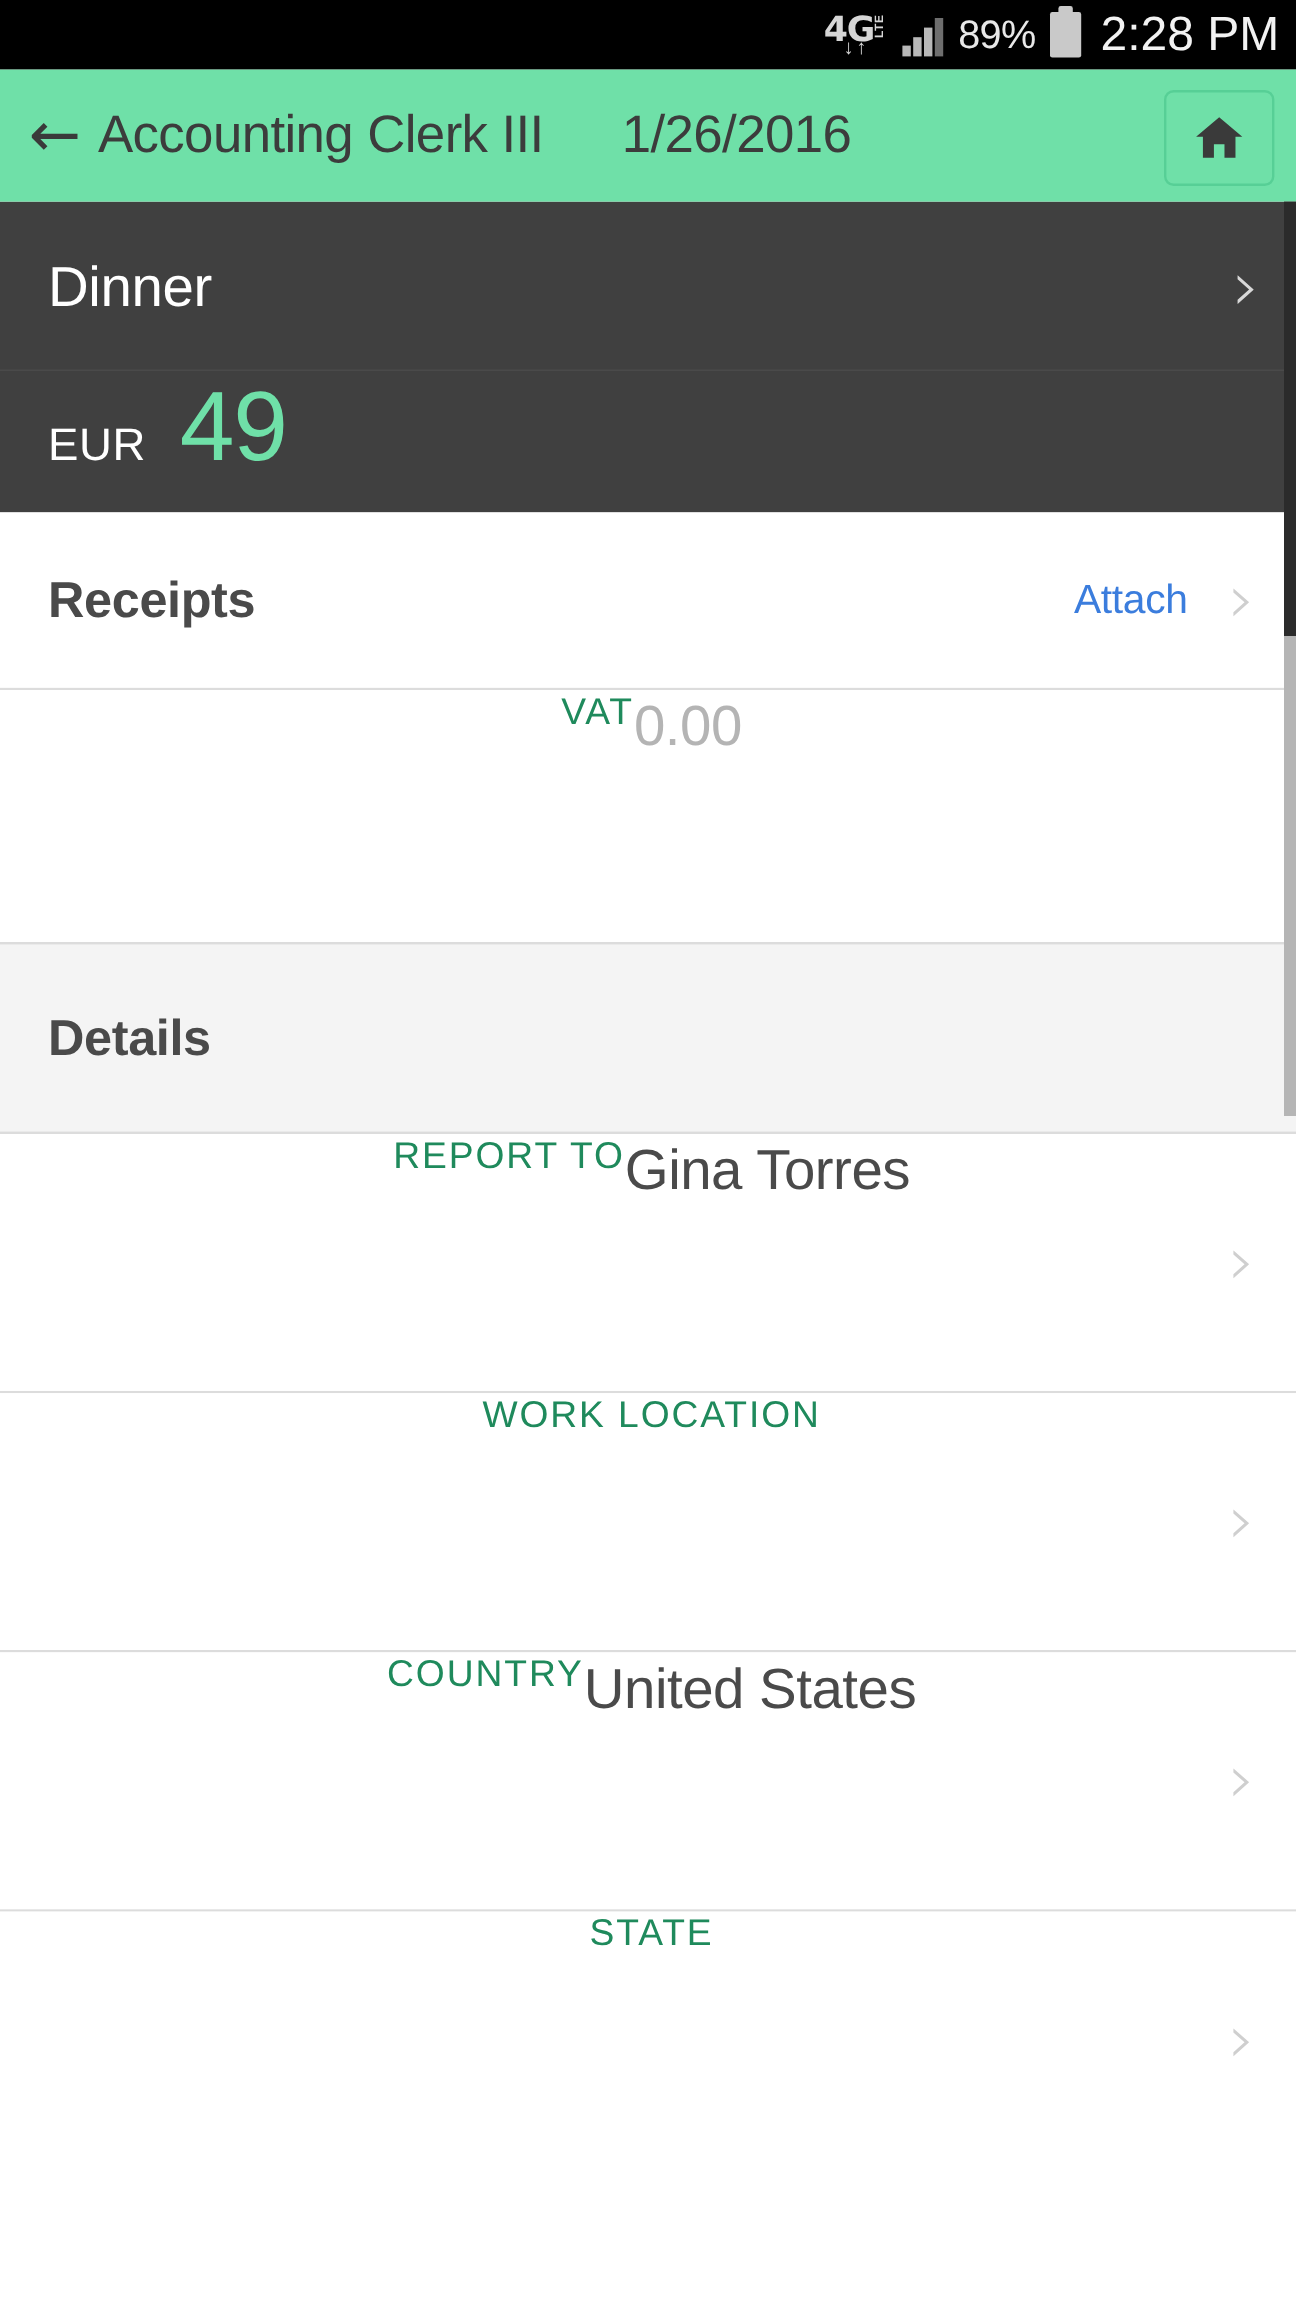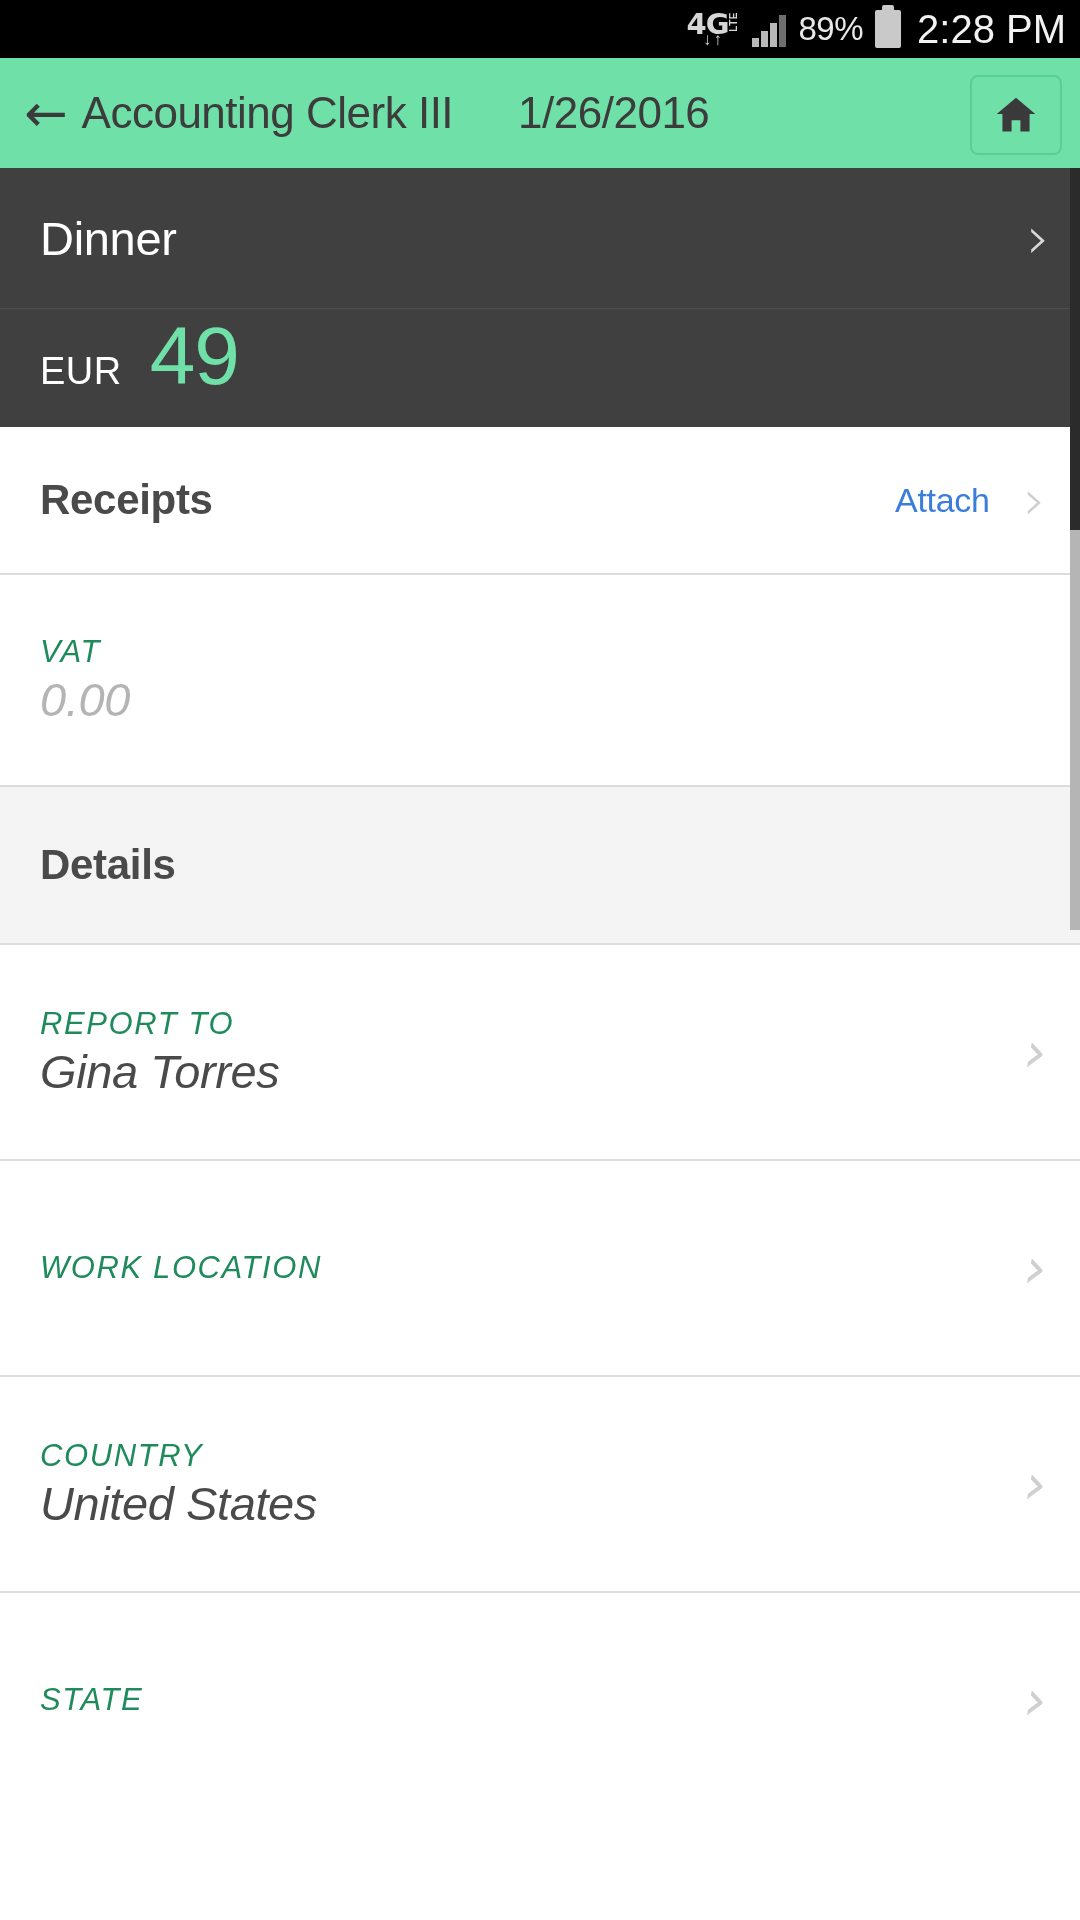--- a/index.html
+++ b/index.html
@@ -75,22 +75,22 @@
     position:relative; background:#fff; display:flex; align-items:center;
     padding:0 34px 0 40px; min-height:146px;
   }
   .row .chev{ margin-left:auto; color:#cfcfcf; font-size:56px; font-weight:300;
               line-height:44px; font-family:"DejaVu Sans", sans-serif; }
   .receipts-row{ height:146px; }
   .receipts-label{ font-size:42px; font-weight:bold; color:#4a4a4a; letter-spacing:-.3px;}
   .attach-link{ margin-left:auto; color:#3b7ddd; font-size:34px; letter-spacing:-.3px; }
   .receipts-row .chev{ margin-left:34px; }
 
-  .field-row{ flex-direction:column; align-items:flex-start; justify-content:center;
-              height:214px; padding:0 34px 0 40px;font-style:italic; }
+  .field-row{ flex-direction:row; align-items:flex-start; justify-content:center;
+              height:214px; padding:0 34px 0 40px; }
   .field-label{ color:#1f8a5c; font-size:31px; letter-spacing:1.6px; }
   .field-value{ color:#4a4a4a; font-size:47px; margin-top:2px; letter-spacing:-.4px;}
   .field-value.placeholder{ color:#b4b4b4; }
   .field-row .chev{ position:absolute; right:34px; top:50%;
                     transform:translateY(-50%); margin-left:0; }
 
   .vat-row{ height:210px; }
   .section-head{
     background:#f4f4f4; height:160px; display:flex; align-items:center;
     padding:0 40px; border-top:2px solid #dcdcdc; border-bottom:2px solid #dcdcdc;

